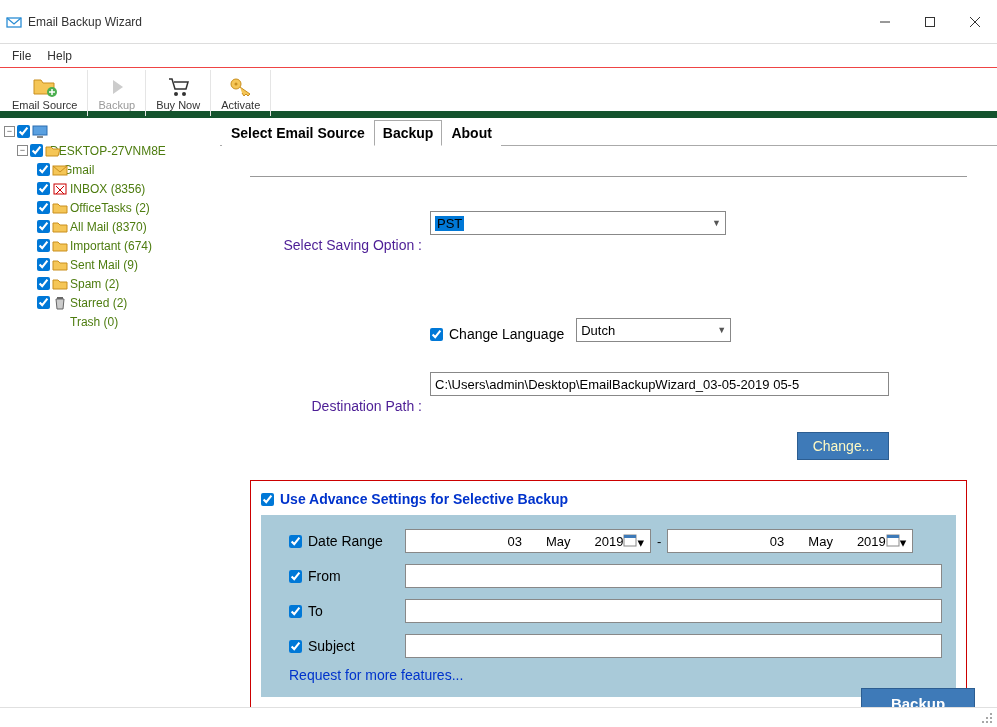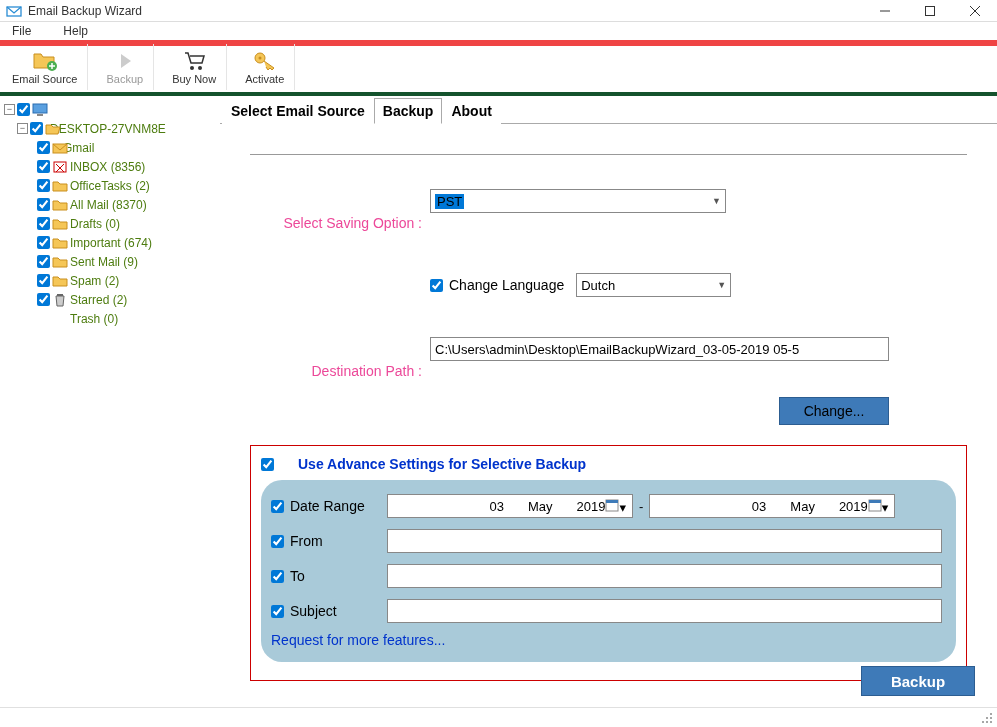--- a/index.html
+++ b/index.html
@@ -1,31 +1,31 @@
 <!DOCTYPE html>
 <html><head>
 <meta charset="utf-8">
 <style>
 * { box-sizing: border-box; margin: 0; padding: 0; }
 body { font-family: "Segoe UI", Tahoma, sans-serif; font-size: 12px; background: #fff; width: 997px; height: 727px; overflow: hidden; position: relative; }
 
 
-.titlebar { height: 22px; background: #fff; border-bottom: 1px solid #ddd; display: flex; align-items: center; padding-left: 6px; }
+.titlebar { height: 44px; background: #fff; border-bottom: 1px solid #ddd; display: flex; align-items: center; padding-left: 6px; }
 .titlebar .app-icon { width: 16px; height: 16px; margin-right: 6px; }
 .titlebar .title { font-size: 12px; color: #333; flex: 1; }
 .winbtns { display: flex; height: 100%; }
 .winbtn { width: 45px; display: flex; align-items: center; justify-content: center; font-size: 13px; color: #333; }
 .winbtn svg { stroke: #333; }
 
 
-.menubar { height: 24px; background: #fff; display: flex; align-items: center; padding-left: 12px; gap: 32px; font-size: 12px; color: #333; border-bottom: 6px solid #ef4444;}
+.menubar { height: 24px; background: #fff; display: flex; align-items: center; padding-left: 12px; gap: 16px; font-size: 12px; color: #333; border-bottom: 1px solid #ef4444;}
 .menubar span { cursor: default; }
 
 
-.toolbar { height: 50px; background: #fff; display: flex; align-items: flex-end; padding: 2px 0 2px 2px; gap: 8px; border-bottom: 4px solid #14532d;}
+.toolbar { height: 50px; background: #fff; display: flex; align-items: flex-start; padding: 2px 0 2px 2px; gap: 0; border-bottom: 7px solid #14532d;}
 .toolbtn { display: flex; flex-direction: column; align-items: center; justify-content: center; padding: 2px 10px; font-size: 11px; color: #333; height: 46px; border-right: 1px solid #e5e5e5; }
 .toolbtn.disabled { color: #999; }
 .toolbtn .icon { height: 24px; display: flex; align-items: center; justify-content: center; }
 
 
 .main { display: flex; height: 603px; }
 .sidebar { width: 220px; background: #fff; padding: 4px; font-size: 12px; overflow: hidden; }
 .tree-row { display: flex; align-items: center; height: 19px; white-space: nowrap; }
 .tree-row .exp { width: 11px; height: 11px; border: 1px solid #888; display: inline-flex; align-items: center; justify-content: center; font-size: 9px; line-height: 1; margin-right: 2px; color: #555; background: #fff;}
 .tree-row .cb { width: 13px; height: 13px; margin-right: 2px; }
@@ -40,34 +40,34 @@
 
 
 .tabs { display: flex; align-items: flex-end; height: 26px; border-bottom: 1px solid #aaa; padding-left: 2px; gap: 0; margin-top: 2px;}
 .tab { padding: 4px 8px; font-size: 14px; font-weight: bold; color: #000; border: 1px solid transparent; position: relative; bottom: -1px; background: #fff;}
 .tab.active { border: 1px solid #aaa; border-bottom: 1px solid #fff; }
 
 
 .form-area { padding: 20px 30px 10px 30px; }
 .hr-top { border: none; border-top: 1px solid #999; margin: 10px 0 16px 0;}
 .row { display: flex; align-items: center; margin-bottom: 12px; }
-.row .label { width: 180px; text-align: right; padding-right: 8px; font-size: 14px; color: #ec4899; margin-top: 44px;}
+.row .label { width: 180px; text-align: right; padding-right: 8px; font-size: 14px; color: #4c1d95; margin-top: 44px;}
 .select, .textin { height: 24px; border: 1px solid #888; font-size: 13px; padding: 2px 4px; background: #fff; }
 .select { width: 296px; display: flex; align-items: center; justify-content: space-between;}
 .select .val.hi { background: #0078d7; color: #000000; padding: 0 2px;}
 .select .caret { font-size: 9px; color: #555; }
 .select.lang { width: 155px; }
 .textin.path { width: 459px; font-size: 13px; }
 .chkrow { display: flex; align-items: center; gap: 6px; font-size: 14px; }
-.btn-change { width: 110px; height: 28px; background: #3e7ab8; color: #000000; border: 1px solid #2c5d91; font-size: 14px; display: flex; align-items: center; justify-content: center; margin-left: auto; margin-right: 0px; margin-top: 6px;}
+.btn-change { width: 92px; height: 28px; background: #3e7ab8; color: #fef9c3; border: 1px solid #2c5d91; font-size: 14px; display: flex; align-items: center; justify-content: center; margin-left: auto; margin-right: 0px; margin-top: 6px;}
 
 
 .adv-box { border: 1px solid #c00; margin: 20px 0px 0 0px; padding: 10px 10px 18px 10px; }
-.adv-title { color: #0033cc; font-weight: bold; font-size: 14px; display: flex; align-items: center; gap: 24px; margin-bottom: 8px;}
-.adv-inner { background: #a9cad9; padding: 12px 14px 14px 10px; border-radius: 21px; }
+.adv-title { color: #0033cc; font-weight: bold; font-size: 14px; display: flex; align-items: center; gap: 6px; margin-bottom: 8px;}
+.adv-inner { background: #a9cad9; padding: 12px 14px 14px 28px; }
 .adv-row { display: flex; align-items: center; height: 28px; margin-bottom: 7px;}
 .adv-row .cblabel { display: flex; align-items: center; gap: 6px; width: 116px; font-size: 14px; color: #000;}
 .adv-row input[type=text] { flex: 1; height: 24px; border: 1px solid #888; background: #fff; padding: 2px 4px; font-size: 12px;}
 .datebox { width: 246px; height: 24px; border: 1px solid #888; background: #fff; display: flex; align-items: center; padding: 0 6px; font-size: 13px; justify-content: flex-end;}
 .datebox .parts { display: flex; gap: 24px;}
 .dash { margin: 0 6px; font-size: 13px;}
 .request-link { color: #0033cc; font-size: 14px; margin-top: 6px; display: block;}
 
 
 .btn-backup { position: absolute; right: 22px; bottom: 3px; width: 114px; height: 30px; background: #3e7ab8; color: #fff; border: 1px solid #2c5d91; font-size: 15px; font-weight: bold; display: flex; align-items: center; justify-content: center;}
@@ -209,29 +209,20 @@
           </span>
           <span class="lbl">All Mail (8370)</span>
         </div>
         <div class="tree-row indent3">
           <input type="checkbox" class="cb" checked="" style="">
           <span class="ficon">
             <svg width="16" height="14" viewBox="0 0 16 14">
               <path d="M1 3 L6 3 L8 5 L15 5 L15 12 L1 12 Z" fill="#f5c657" stroke="#c98f1f"></path>
             </svg>
           </span>
-          <span class="lbl">Drafts (0)</span>
-        </div>
-        <div class="tree-row indent3">
-          <input type="checkbox" class="cb" checked="" style="">
-          <span class="ficon">
-            <svg width="16" height="14" viewBox="0 0 16 14">
-              <path d="M1 3 L6 3 L8 5 L15 5 L15 12 L1 12 Z" fill="#f5c657" stroke="#c98f1f"></path>
-            </svg>
-          </span>
           <span class="lbl">Important (674)</span>
         </div>
         <div class="tree-row indent3">
           <input type="checkbox" class="cb" checked="" style="">
           <span class="ficon">
             <svg width="16" height="14" viewBox="0 0 16 14">
               <path d="M1 3 L6 3 L8 5 L15 5 L15 12 L1 12 Z" fill="#f5c657" stroke="#c98f1f"></path>
             </svg>
           </span>
           <span class="lbl">Sent Mail (9)</span>
@@ -277,21 +268,21 @@
     <div class="form-area">
       <hr class="hr-top">
       <div class="row">
         <div class="label">Select Saving Option :</div>
         <div class="select">
           <span class="val hi">PST</span>
           <span class="caret">▼</span>
         </div>
       </div>
 
-      <div class="row" style="margin-top:32px;">
+      <div class="row" style="margin-top:45px;align-items:flex-end;">
         <div class="label"></div>
         <div class="chkrow">
           <input type="checkbox" checked="" style="">
           <span>Change Language</span>
         </div>
         <div style="width:12px"></div>
         <div class="select lang">
           <span>Dutch</span>
           <span class="caret">▼</span>
         </div>

